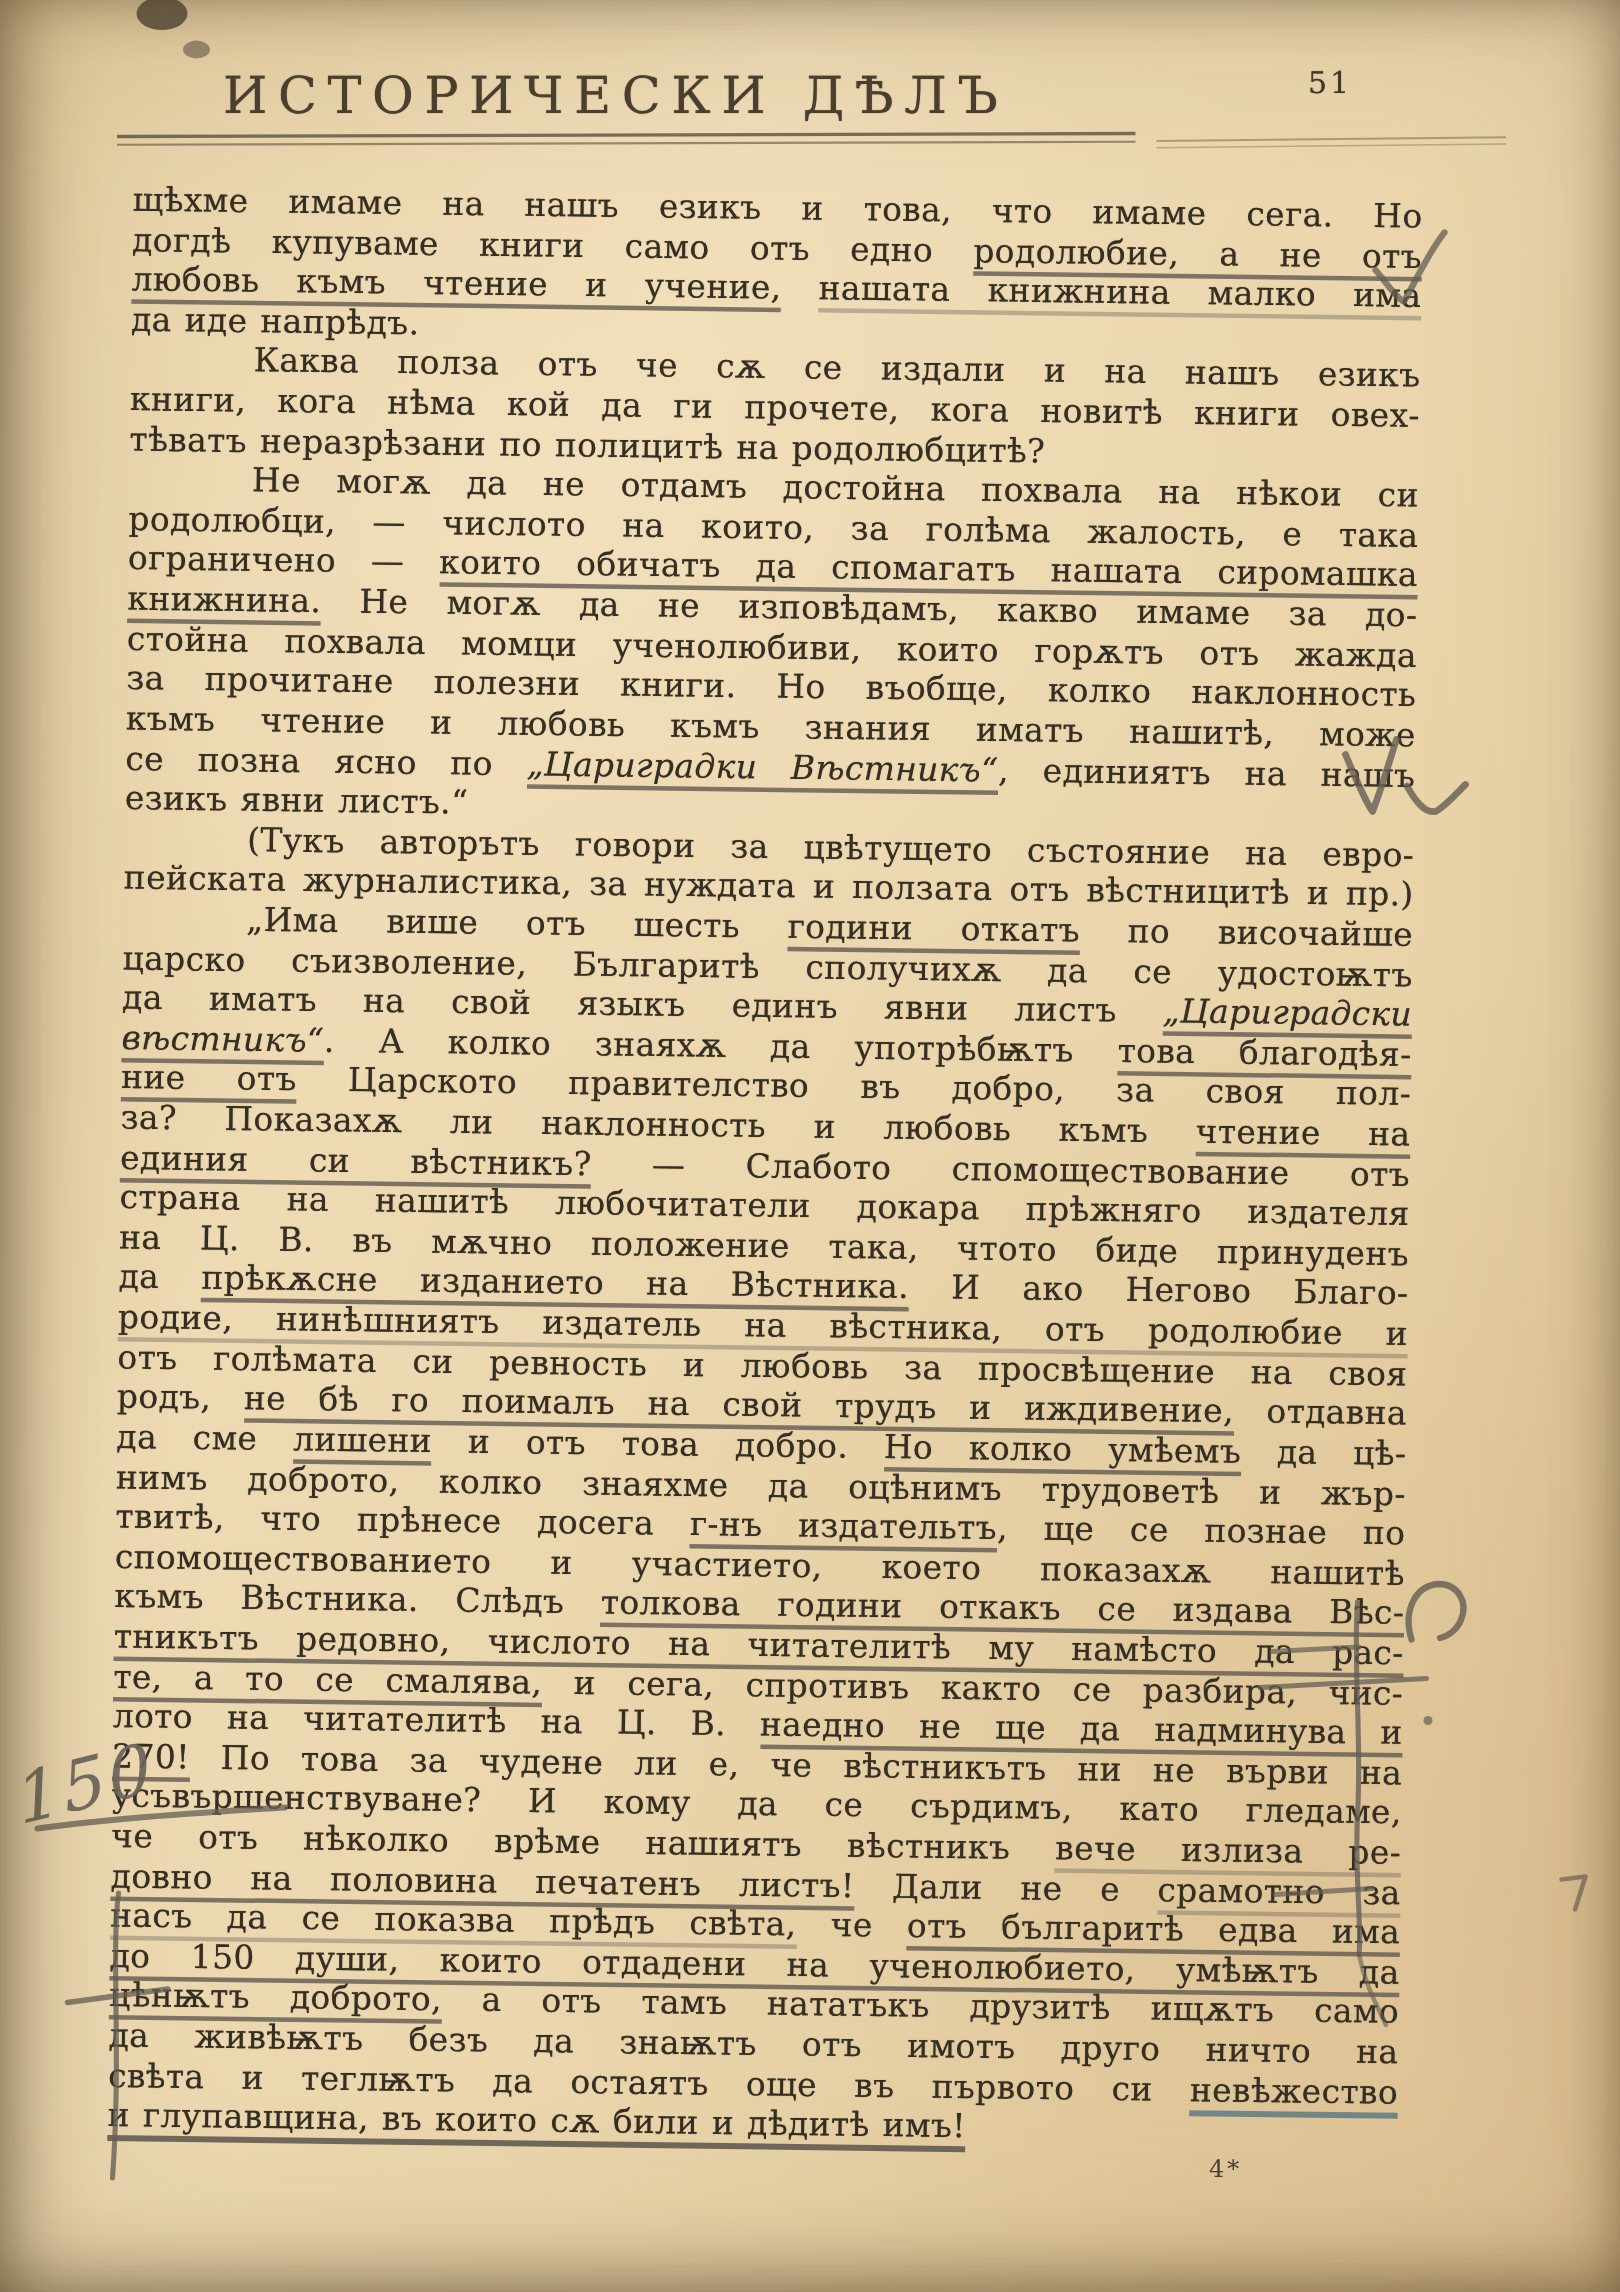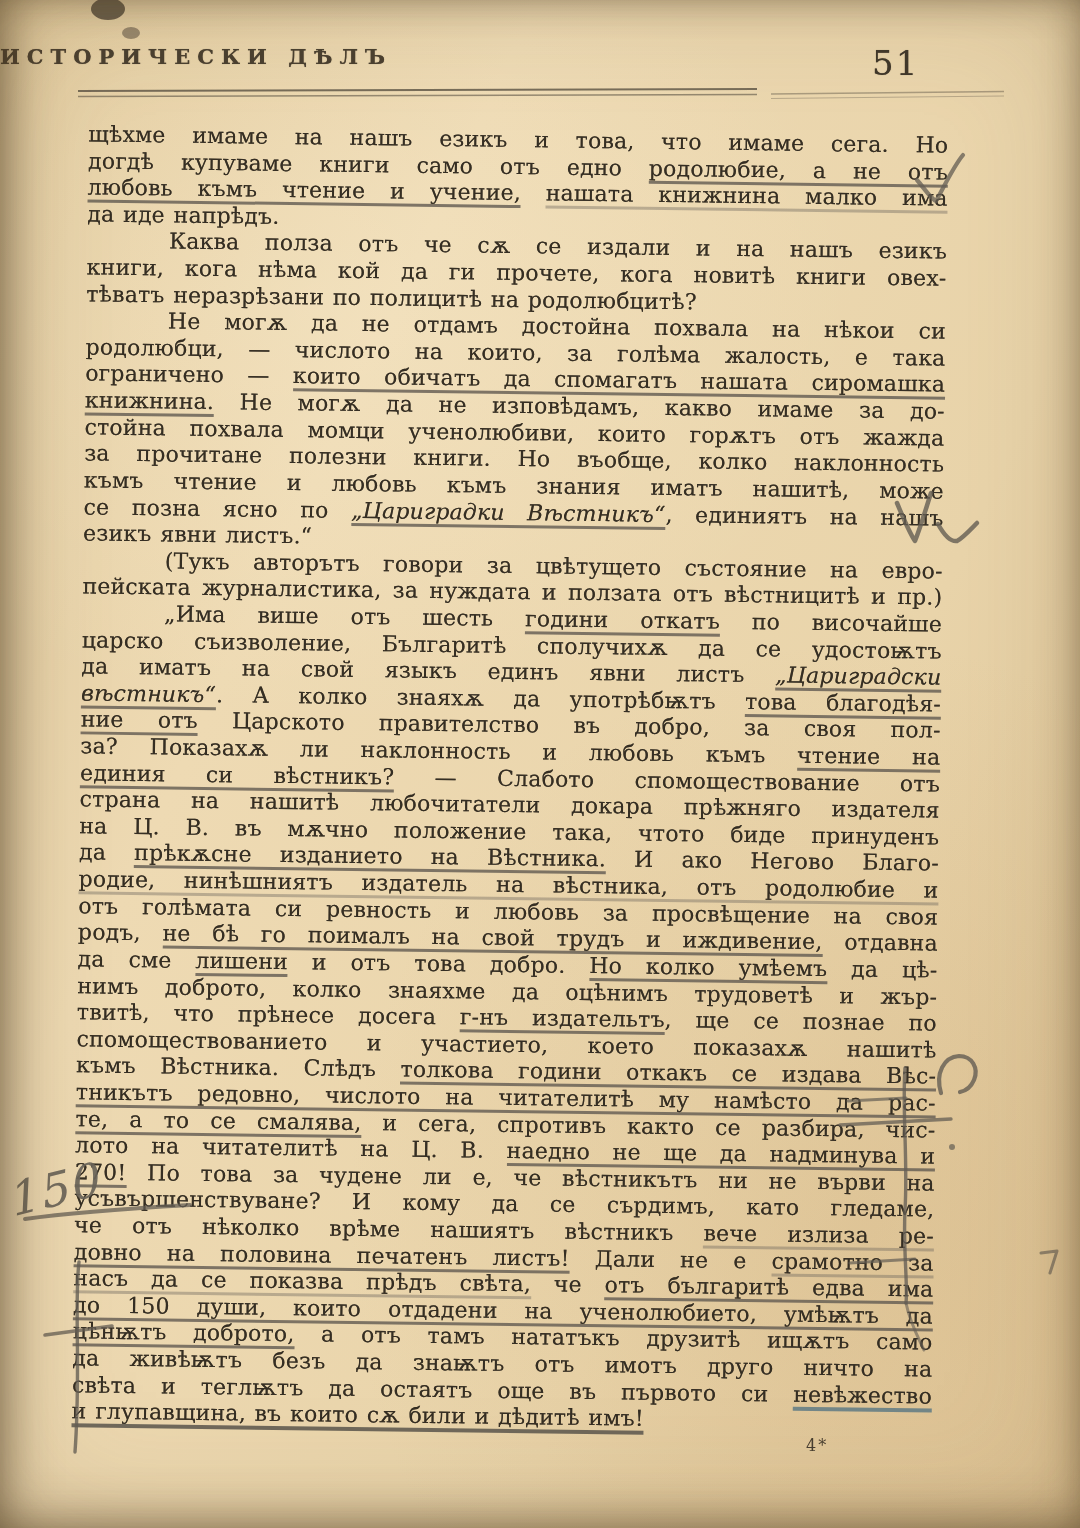--- a/index.html
+++ b/index.html
@@ -14,27 +14,26 @@
   .page::after {
     content:""; position:absolute; inset:0; pointer-events:none;
     box-shadow:
       inset 0 0 130px rgba(115,85,45,0.22),
       inset 28px 0 50px -22px rgba(75,58,34,0.55),
       inset -22px 0 45px -24px rgba(75,58,34,0.38),
       inset 0 -28px 50px -22px rgba(75,58,34,0.45),
       inset 0 22px 42px -26px rgba(75,58,34,0.30);
   }
   .header-title {
-    position:absolute; top:44px; left:0; width:76%; 
-    font-size:21px; letter-spacing:7px; color:#493f30;
+    position:absolute; top:44px; left:0; width:76%; text-align:center;
+    font-size:34px; letter-spacing:7px; color:#493f30;
     text-shadow:0 0 0.7px rgba(60,50,35,0.7);
-    font-weight:bold;
   }
   .page-num {
-    position:absolute; top:43px; left:872px; font-size:34px;
+    position:absolute; top:43px; left:872px; font-size:20px;
     letter-spacing:2px; color:#3f372a; text-shadow:0 0 0.7px rgba(60,50,35,0.7);
   }
   .text-block {
     position:absolute; left:80px; top:127px; width:860px;
     transform:rotate(0.75deg); transform-origin:50% 50%;
   }
   .line {
     height:26.62px; line-height:26.62px; font-size:22px;
     text-align:justify; text-align-last:justify;
     word-spacing:1.5px; letter-spacing:0.2px; white-space:normal;

